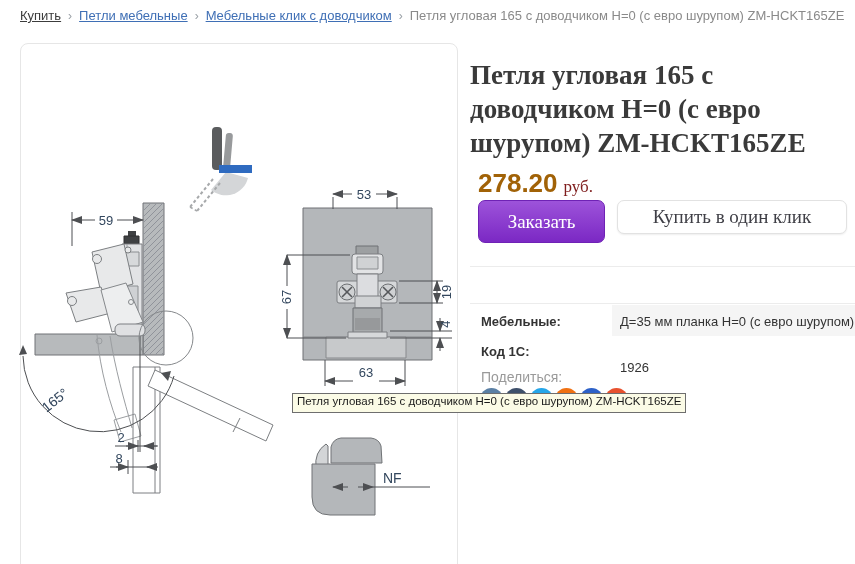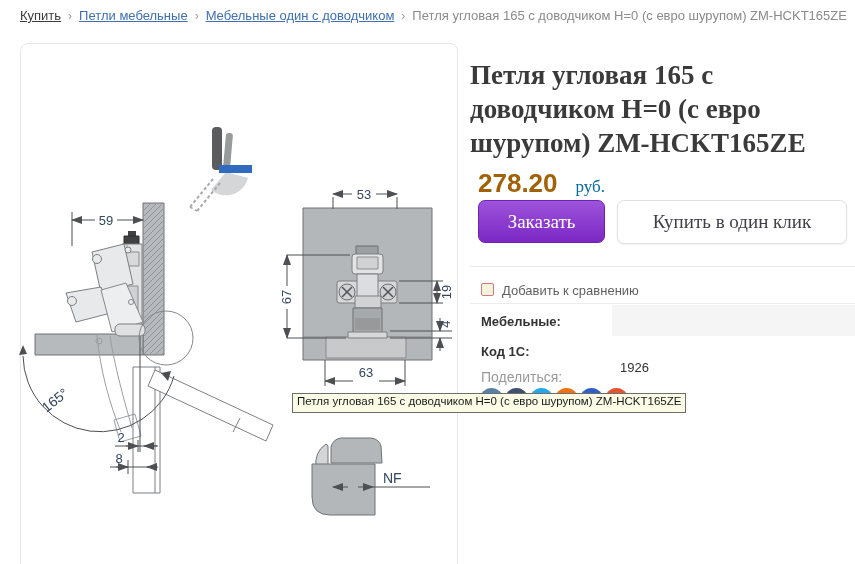--- a/index.html
+++ b/index.html
@@ -17,25 +17,25 @@
   
   .card{position:absolute;left:20px;top:43px;width:436px;height:540px;background:#fff;
         border:1px solid #e6e6e6;border-radius:8px;}
   .drawing-svg{position:absolute;left:0;top:0;pointer-events:none;}
 
   
   .title{position:absolute;left:470px;top:40px;width:382px;
          font-family:"Liberation Serif",serif;font-size:27px;line-height:34px;color:#3a3a3a;}
   .price-row{position:absolute;left:478px;top:168px;}
   .price-num{font-size:26px;font-weight:bold;color:#a16207;letter-spacing:0;}
-  .price-cur{font-family:"Liberation Serif",serif;font-size:17px;color:#0369a1;margin-left:18px;}
+  .price-cur{font-family:"Liberation Serif",serif;font-size:17px;color:#7f1d1d;margin-left:6px;}
   .btn-order{position:absolute;left:478px;top:200px;width:127px;height:43px;border:1px solid #6f22b5;
              border-radius:7px;background:linear-gradient(#9d53da,#7b28c4);color:#fff;
              font-family:"Liberation Serif",serif;font-size:19px;cursor:pointer;}
-  .btn-click{position:absolute;left:617px;top:200px;width:230px;height:44px;background:#fff;
+  .btn-click{position:absolute;left:617px;top:200px;width:230px;height:34px;background:#fff;
              border:1px solid #e2e2e2;border-radius:7px;box-shadow:0 1px 2px rgba(0,0,0,.07);
              font-family:"Liberation Serif",serif;font-size:19px;color:#3f3f46;cursor:pointer;}
   .hr1{position:absolute;left:470px;top:266px;width:385px;border-top:1px solid #ececec;}
   .hr2{position:absolute;left:470px;top:303px;width:385px;border-top:1px solid #ececec;}
   .compare{position:absolute;left:481px;top:281px;height:16px;cursor:pointer;}
   .compare .box{display:inline-block;width:11px;height:11px;border:1px solid #c97;border-color:#cc7a7a;
                 background:#faf3dc;border-radius:2px;vertical-align:-1px;margin-right:8px;}
   .compare .lbl{font-size:13px;color:#5f5f5f;}
   .spec-val-bg{position:absolute;left:612px;top:305px;width:243px;height:31px;background:#f5f5f5;}
   .spec-label{position:absolute;left:481px;font-size:13px;font-weight:bold;color:#333;}
@@ -47,21 +47,21 @@
   
   .tooltip{position:absolute;left:292px;top:393px;height:15px;background:#fbfbe6;border:1px solid #6e6e6e;
            padding:1px 4px 2px 4px;font-size:11.5px;color:#1a1a1a;white-space:nowrap;z-index:5;}
 </style>
 </head>
 <body>
 
 <div class="stage">
 
   <div class="crumbs">
-    <a class="crumb-home">Купить</a><span class="crumb-sep">›</span><a class="crumb-link">Петли мебельные</a><span class="crumb-sep">›</span><a class="crumb-link">Мебельные один с доводчиком</a><span class="crumb-sep">›</span><span class="crumb-current">Петля угловая 165 с доводчиком H=0 (с евро шурупом) ZM-HCKT165ZE</span>
+    <a class="crumb-home">Купить</a><span class="crumb-sep">›</span><a class="crumb-link">Петли мебельные</a><span class="crumb-sep">›</span><a class="crumb-link">Мебельные клик с доводчиком</a><span class="crumb-sep">›</span><span class="crumb-current">Петля угловая 165 с доводчиком H=0 (с евро шурупом) ZM-HCKT165ZE</span>
   </div>
 
   <div class="card"></div>
 
   <svg class="drawing-svg" width="855" height="564" viewBox="0 0 855 564">
     <defs>
       <marker id="ma" markerWidth="11" markerHeight="8" refX="10" refY="4" orient="auto-start-reverse" markerUnits="userSpaceOnUse">
         <path d="M0,0 L11,4 L0,8 Z" fill="#4d4f52"></path>
       </marker>
       <pattern id="hatch" width="6" height="6" patternUnits="userSpaceOnUse">
@@ -207,28 +207,26 @@
 
   <div class="price-row">
     <span class="price-num">278.20</span><span class="price-cur">руб.</span>
   </div>
 
   <button class="btn-order">Заказать</button>
   <button class="btn-click">Купить в один клик</button>
 
   <div class="hr1"></div>
 
-  <div class="compare">
-    <span class="box"></span><span class="lbl">Добавить к сравнению</span>
-  </div>
 
   <div class="hr2"></div>
 
   <div class="spec-val-bg"></div>
   <div class="spec-label" style="top:314px;">Мебельные:</div>
+  <div class="spec-value" style="top:314px;">Д=35 мм планка Н=0 (с евро шурупом)</div>
   <div class="spec-label" style="top:344px;">Код 1С:</div>
   <div class="spec-value" style="top:360px;">1926</div>
 
   <div class="share-lbl">Поделиться:</div>
   <div class="share-row">
       <span class="share-dot" style="background: rgb(91, 128, 165);"></span>
       <span class="share-dot" style="background: rgb(62, 80, 107);"></span>
       <span class="share-dot" style="background: rgb(37, 166, 233);"></span>
       <span class="share-dot" style="background: rgb(240, 113, 18);"></span>
       <span class="share-dot" style="background: rgb(45, 97, 200);"></span>

